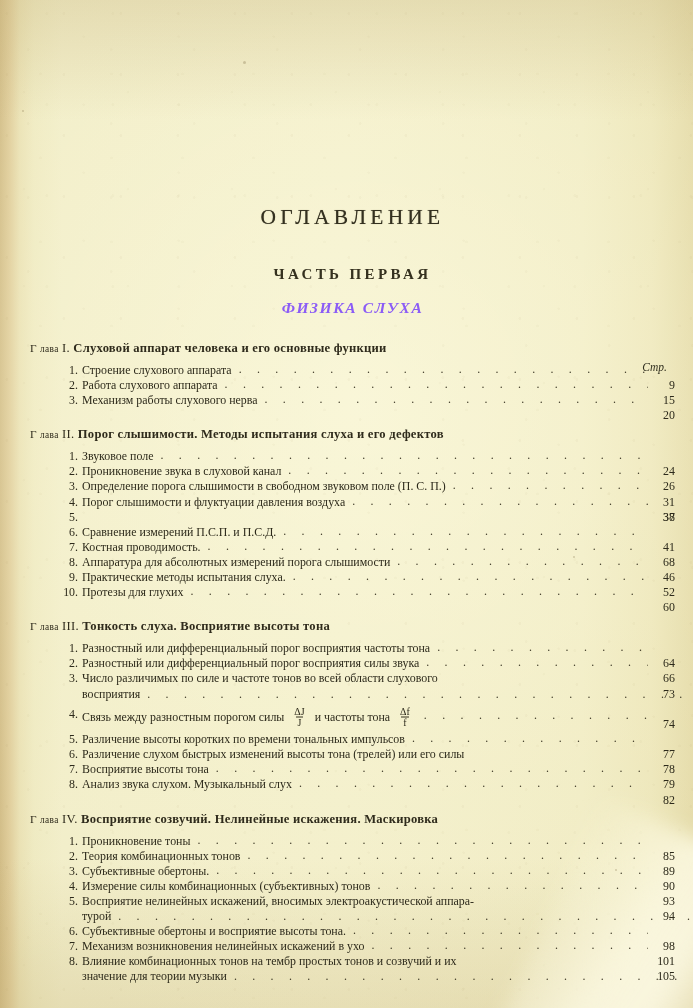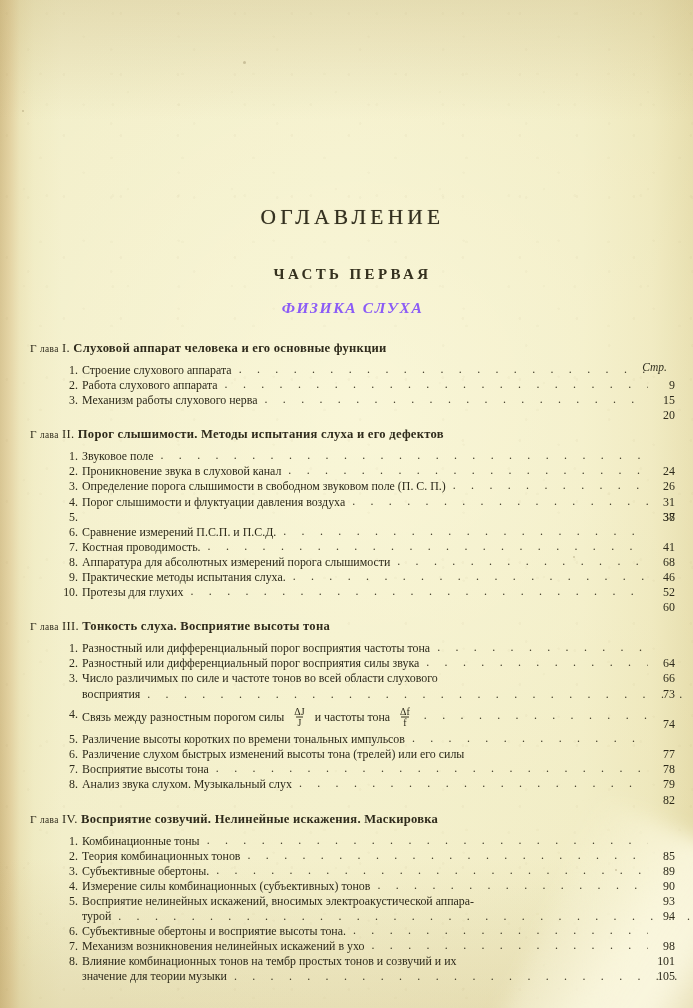--- a/index.html
+++ b/index.html
@@ -405,21 +405,21 @@
             <span class="page-no">82</span>
           </li>
         </ul>
       </div>
       <div class="chapter">
         <div class="chapter-head"><span class="glava"><span>Г</span> <span class="sm">лава</span></span><span class="num"> IV. </span><span>Восприятие созвучий. Нелинейные искажения. Маскировка</span></div>
         <ul class="entries">
           <li class="entry">
             <span class="idx">1.</span>
             <div class="entry-line">
-              <span class="label">Комбинационные тоны</span>
+              <span class="label">Проникновение тоны</span>
               <span class="leader">. . . . . . . . . . . . . . . . . . . . . . . . . . . . . . . . . . . . . . . . . . . . . . . . . . . . . . . . . . . . </span>
             </div>
             <span class="page-no">85</span>
           </li>
           <li class="entry">
             <span class="idx">2.</span>
             <div class="entry-line">
               <span class="label">Теория комбинационных тонов</span>
               <span class="leader">. . . . . . . . . . . . . . . . . . . . . . . . . . . . . . . . . . . . . . . . . . . . . . . . . . . . . . . . . . . . </span>
             </div>

